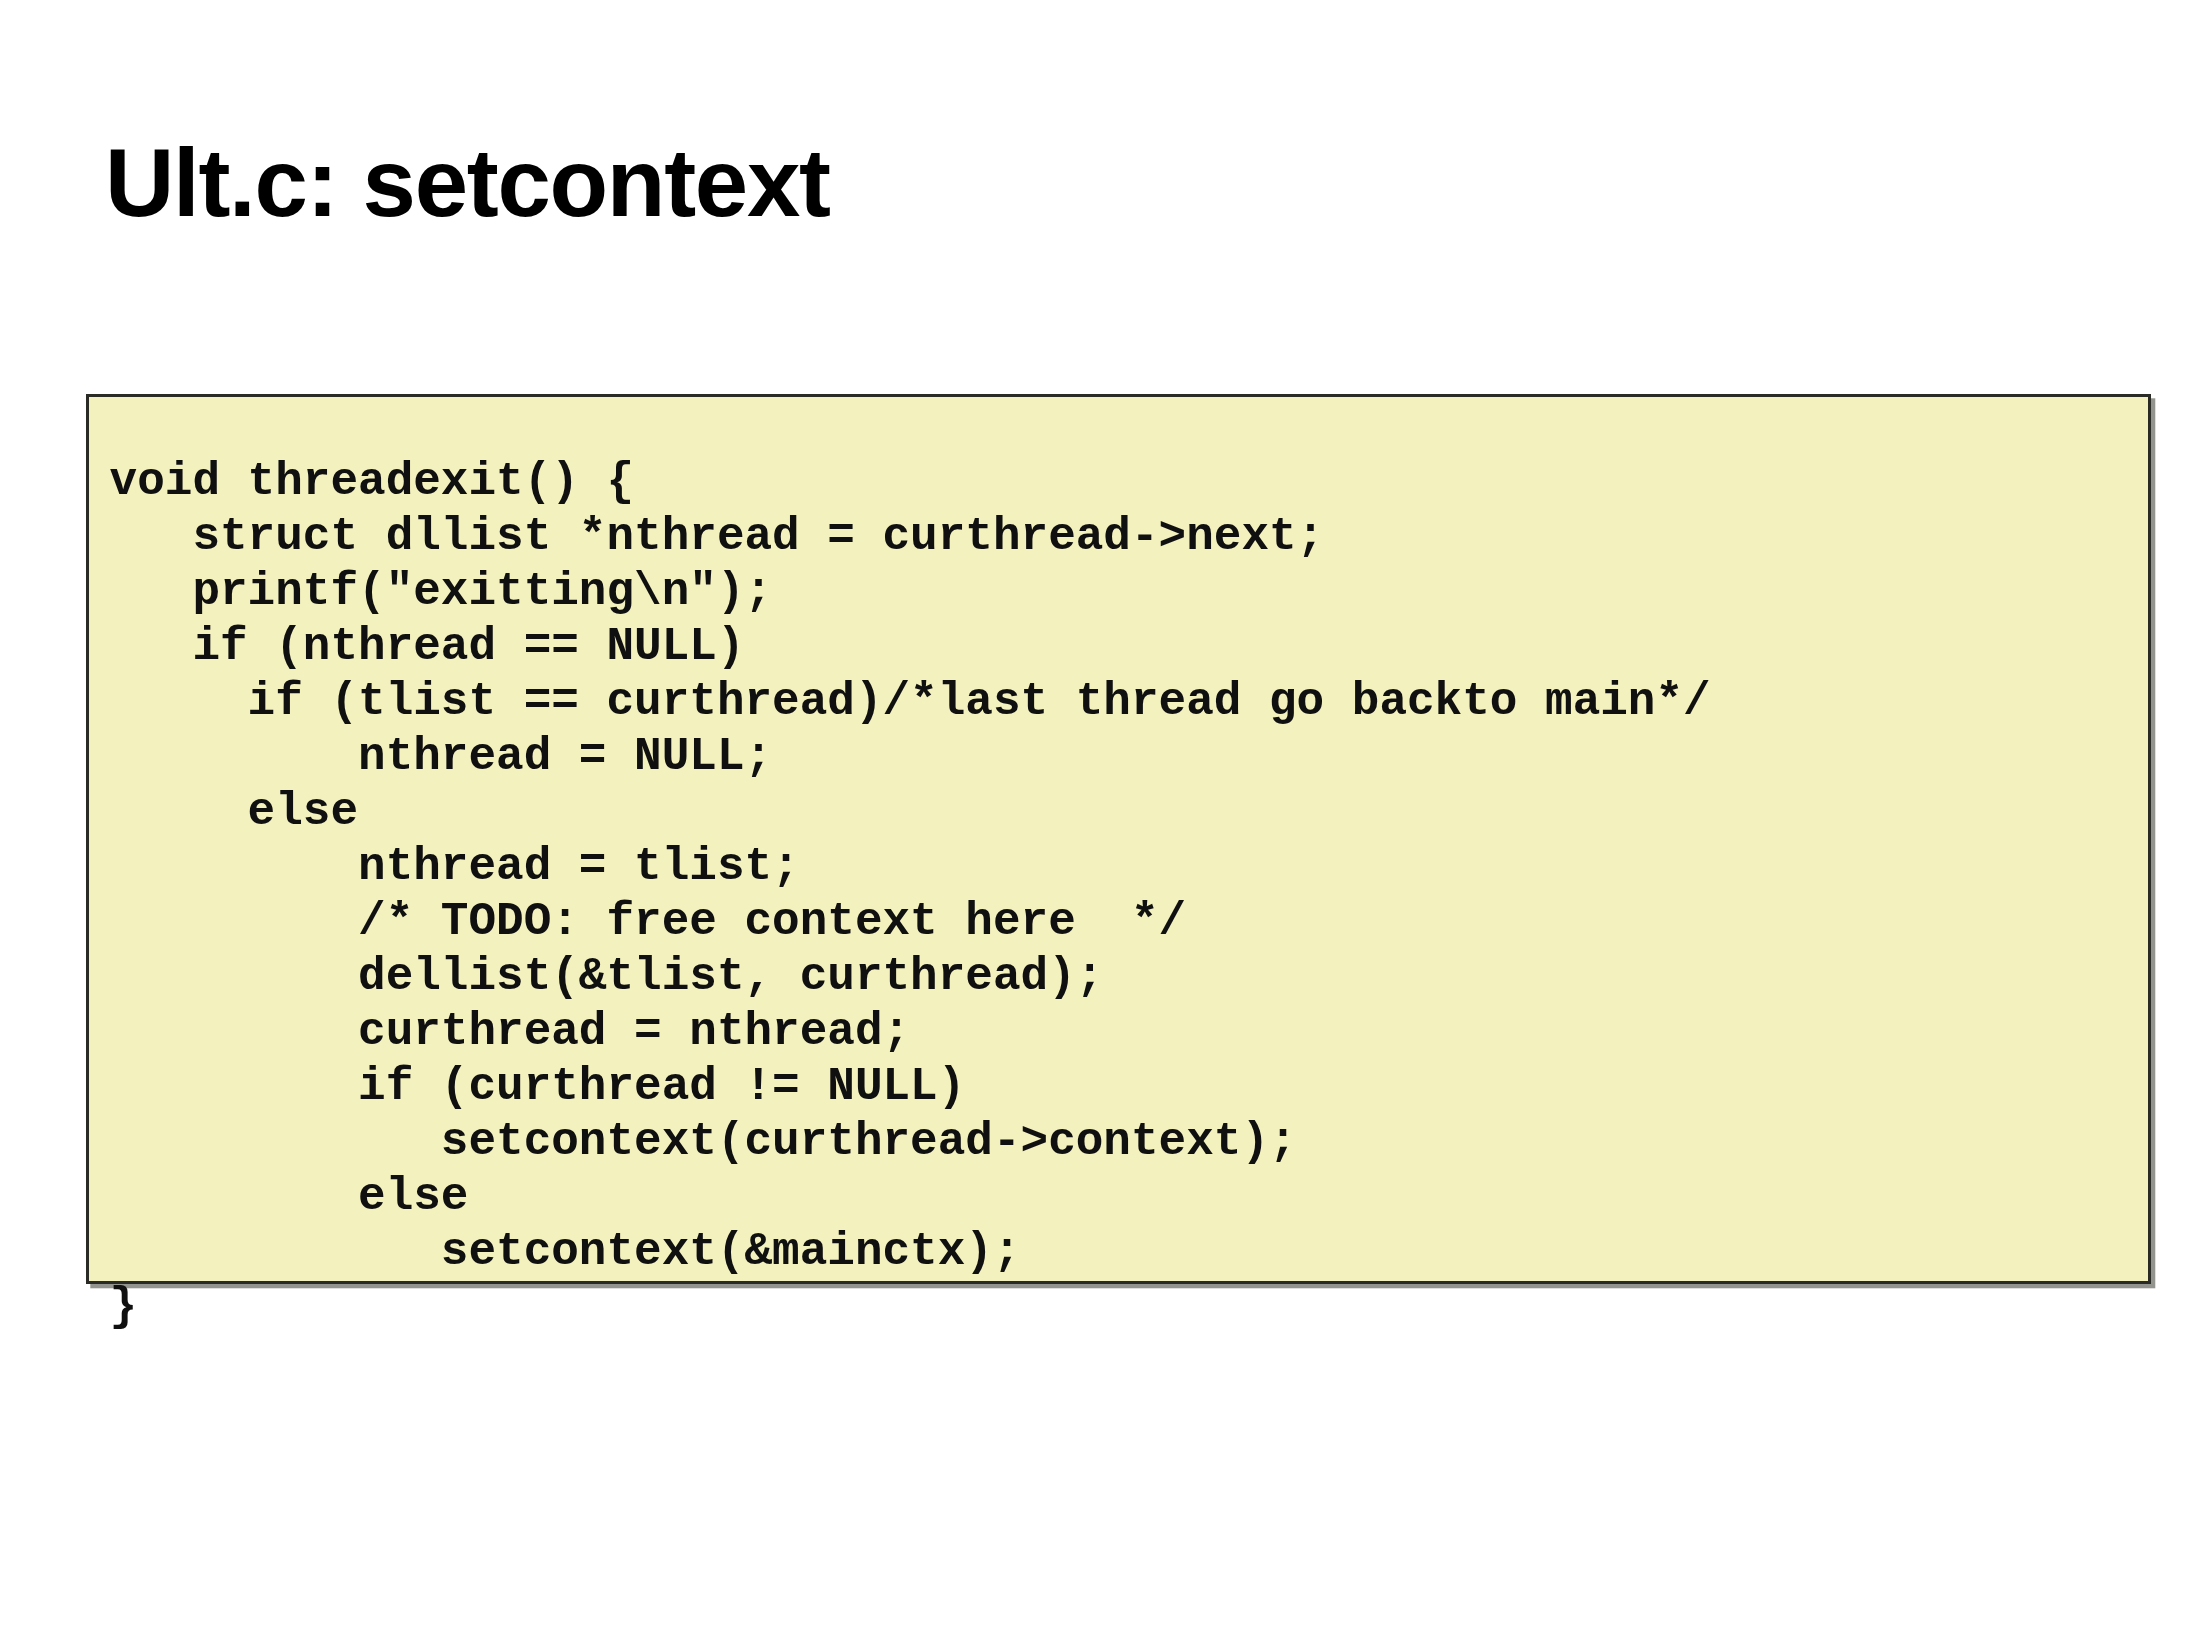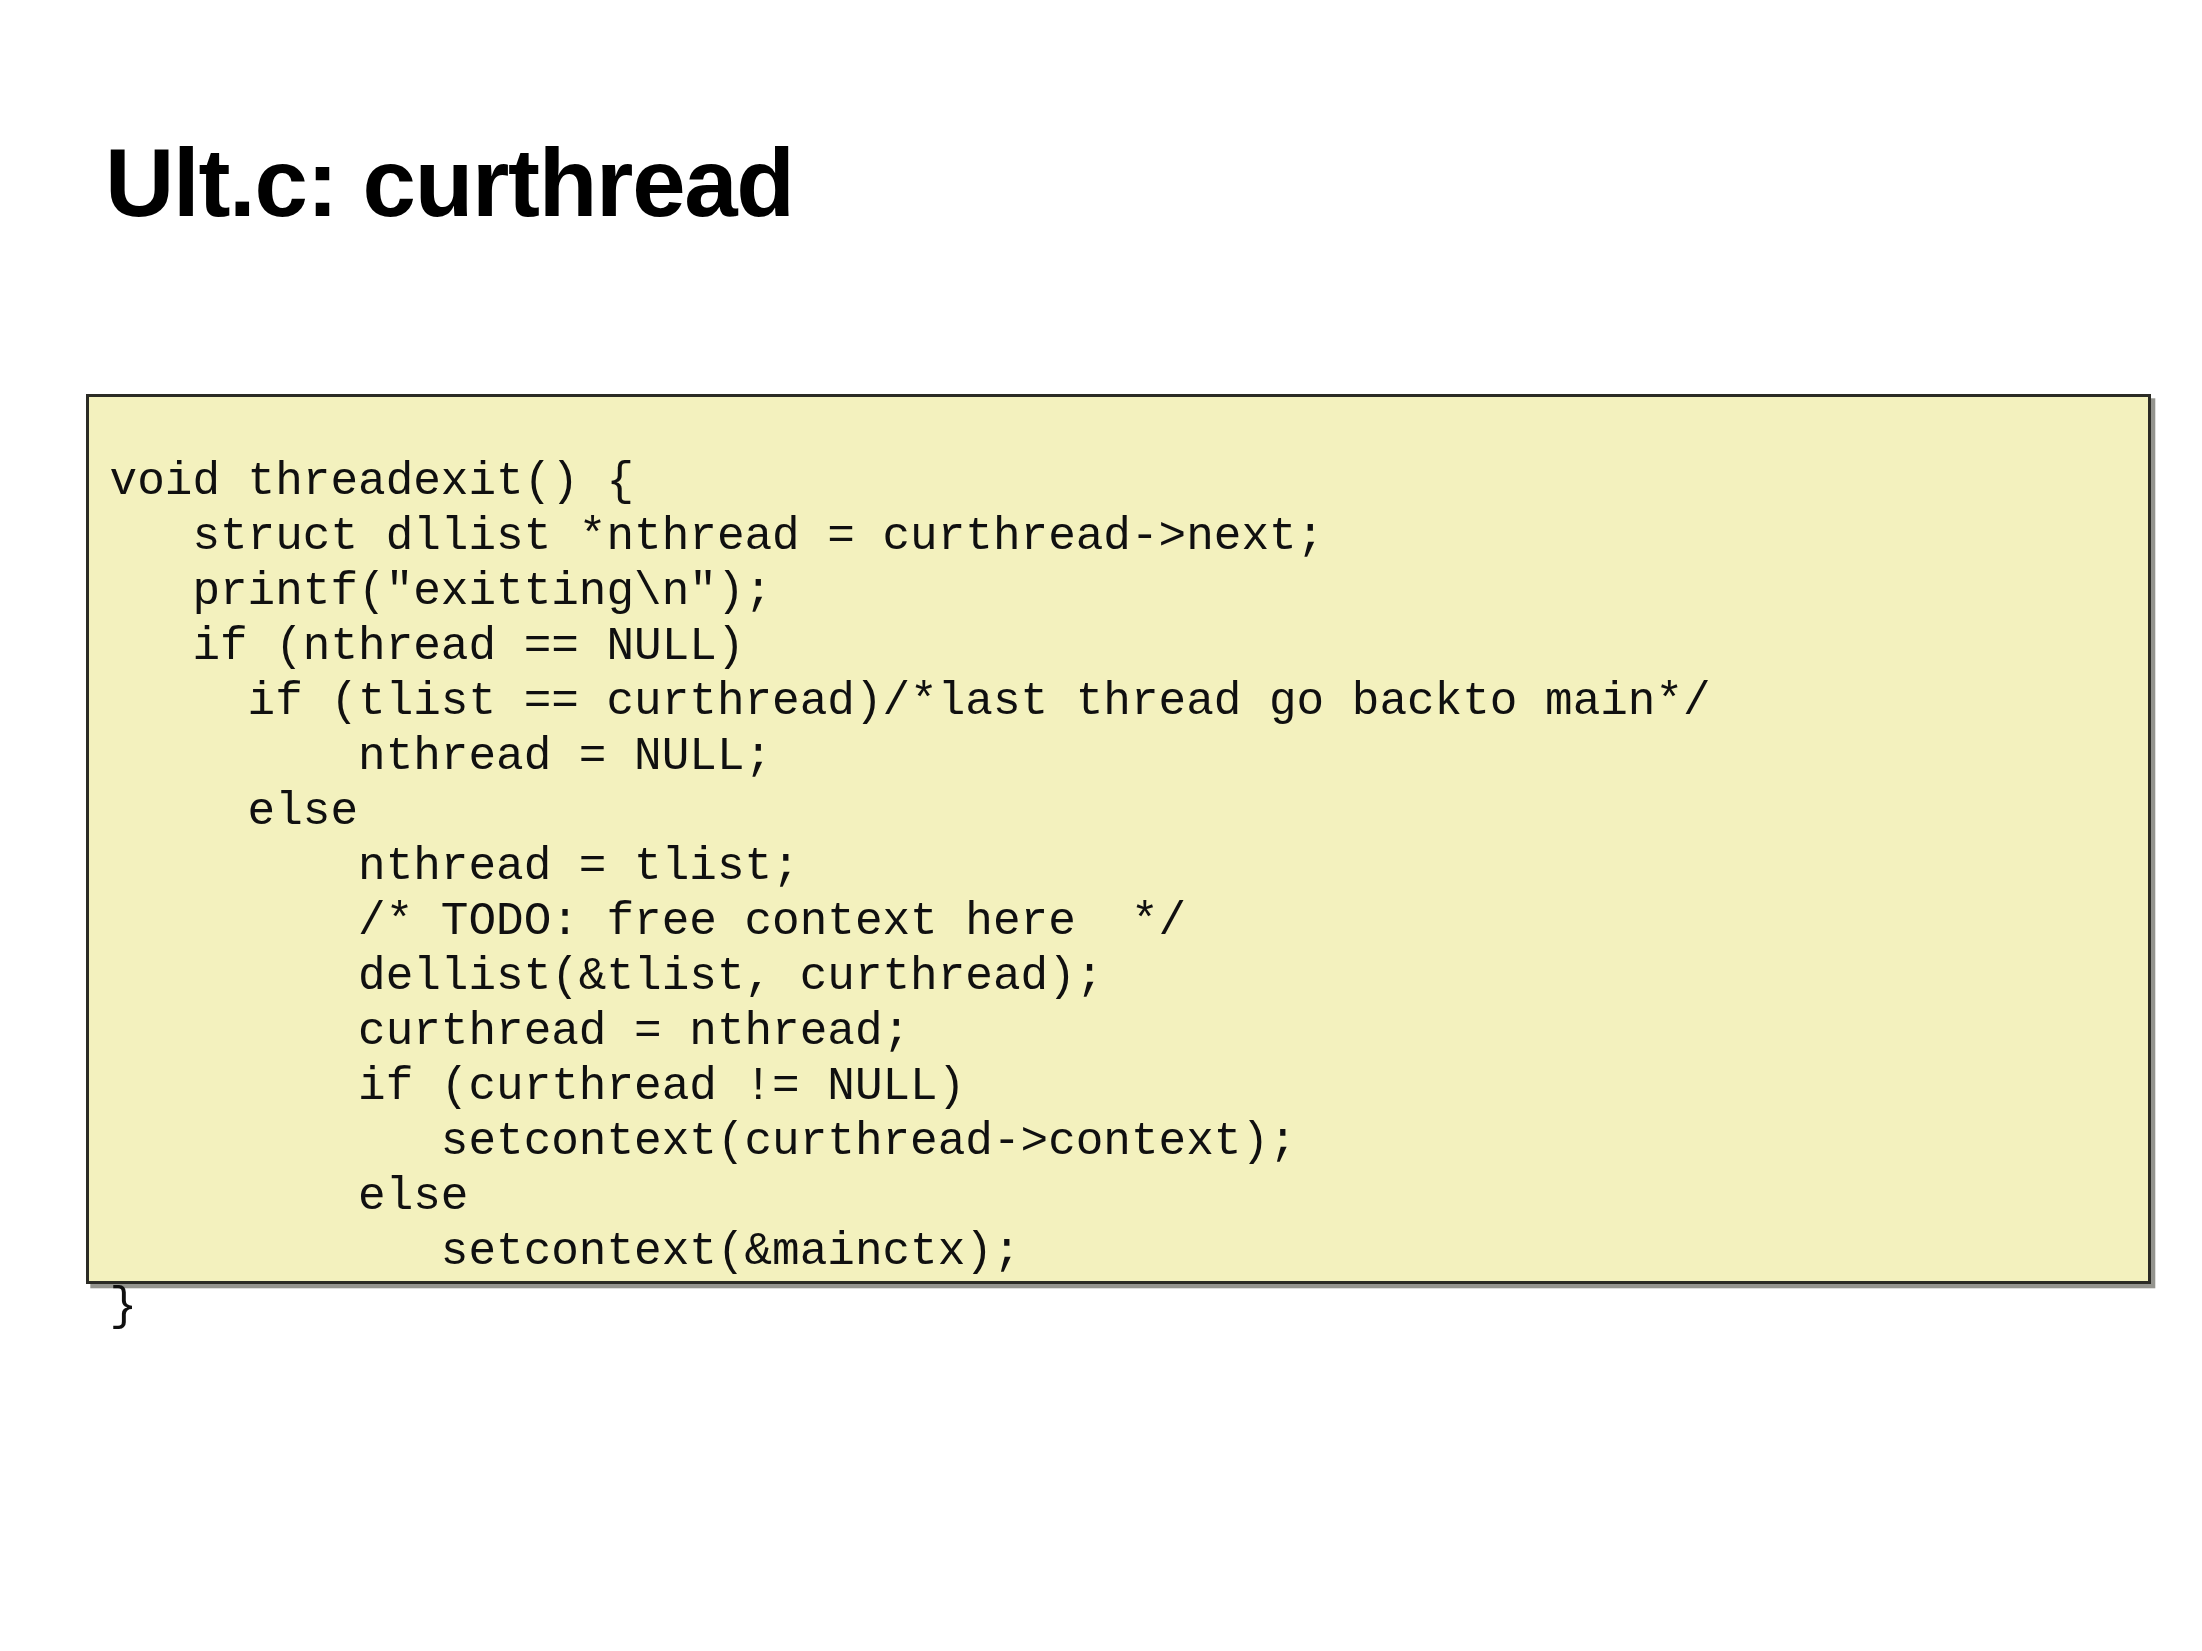--- a/index.html
+++ b/index.html
@@ -48,40 +48,40 @@
     border: 3.4px solid #2b2b25;
     box-shadow: 4.3px 4.3px 0 rgba(60,60,50,0.55);
   }
 
   #code-text {
     position: absolute;
     left: 20.6px;
     top: 10.3px;
     right: 0;
     font-family: "Liberation Mono", "DejaVu Sans Mono", monospace;
-    font-weight: normal;
+    font-weight: bold;
     font-size: 46px;
     line-height: 55px;
     color: #101010;
     white-space: pre;
     letter-spacing: 0px;
     margin-top: 48px;
   }
 
   .code-line {
     white-space: pre;
     display: block;
     height: 55px;
   }
 </style>
 </head>
 <body>
 
 <div id="slide">
 
-  <div id="slide-title">Ult.c: curthread</div>
+  <div id="slide-title">Ult.c: setcontext</div>
 
   <div id="code-block">
     <pre id="code-text"><span class="code-line">void threadexit() {</span><span class="code-line">   struct dllist *nthread = curthread-&gt;next;</span><span class="code-line">   printf("exitting\n");</span><span class="code-line">   if (nthread == NULL)</span><span class="code-line">     if (tlist == curthread)/*last thread go backto main*/</span><span class="code-line">         nthread = NULL;</span><span class="code-line">     else</span><span class="code-line">         nthread = tlist;</span><span class="code-line">         /* TODO: free context here  */</span><span class="code-line">         dellist(&amp;tlist, curthread);</span><span class="code-line">         curthread = nthread;</span><span class="code-line">         if (curthread != NULL)</span><span class="code-line">            setcontext(curthread-&gt;context);</span><span class="code-line">         else</span><span class="code-line">            setcontext(&amp;mainctx);</span><span class="code-line">}</span></pre>
   </div>
 
 </div>
 
 
 </body></html>

